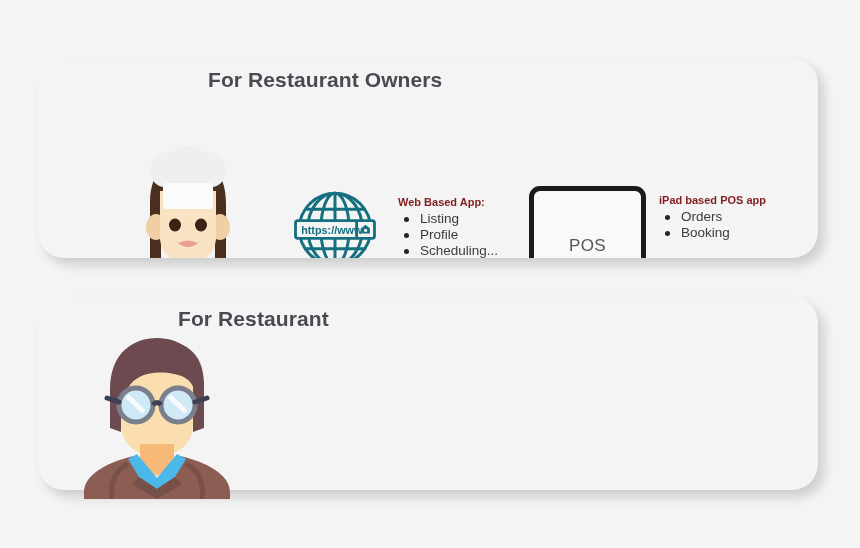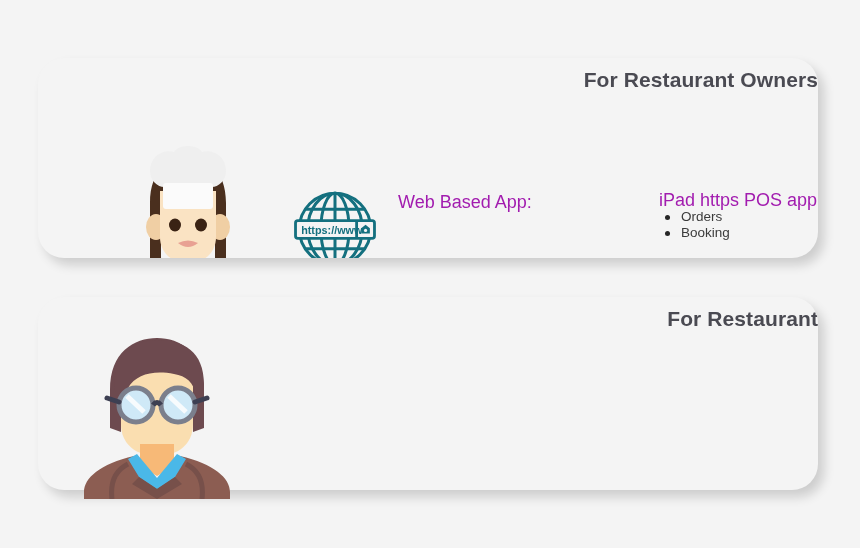--- a/index.html
+++ b/index.html
@@ -34,39 +34,39 @@
     top: 297px;
     width: 780px;
     height: 193px;
   }
 
   .card-title {
     position: absolute;
     top: 10px;
     left: 0;
     width: 100%;
-    text-align: right;
+    text-align: left;
     font-size: 21px;
     font-weight: bold;
     color: #4a4a52;
     letter-spacing: 0.1px;
   }
   #card-owners .card-title { padding-left: 170px; box-sizing: border-box; }
   #card-customers .card-title { padding-left: 140px; box-sizing: border-box; }
 
   
   .textblock {
     position: absolute;
     color: #191919;
   }
   .tb-head {
-    font-size: 18px;
-    font-weight: normal;
+    font-size: 11px;
+    font-weight: bold;
     line-height: 15px;
-    color: #a21caf;
+    color: #7f1d1d;
     margin: 0 0 1px 0;
     white-space: nowrap;
   }
   .tb-list {
     margin: 0;
     padding: 0;
     list-style: none;
   }
   .tb-list li {
     font-size: 13.5px;
@@ -124,24 +124,29 @@
 </style>
 </head>
 <body>
 
 <div class="card" id="card-owners">
 
   <div class="card-title">For Restaurant Owners</div>
 
   <div class="textblock" id="tb-web">
     <p class="tb-head">Web Based App:</p>
+    <ul class="tb-list">
+      <li>Listing</li>
+      <li>Profile</li>
+      <li>Scheduling...</li>
+    </ul>
   </div>
 
   <div class="textblock" id="tb-ipad">
-    <p class="tb-head">iPad https POS app</p>
+    <p class="tb-head">iPad based POS app</p>
     <ul class="tb-list">
       <li>Orders</li>
       <li>Booking</li>
     </ul>
   </div>
 
   <svg class="globe" id="globe-top" viewBox="0 0 100 100">
     <g fill="none" stroke="#14707f" stroke-width="3.2">
       <circle cx="50" cy="50" r="38"></circle>
       <ellipse cx="50" cy="50" rx="15" ry="38"></ellipse>
@@ -151,20 +156,24 @@
       <path d="M19 29 H81"></path>
       <path d="M19 71 H81"></path>
     </g>
     <rect x="8" y="41" width="84" height="19" rx="2.5" fill="#f4f4f4" stroke="#14707f" stroke-width="3"></rect>
     <line x1="73" y1="41" x2="73" y2="60" stroke="#14707f" stroke-width="3"></line>
     <text x="14" y="55" font-family="'Liberation Sans', sans-serif" font-size="11.5" font-weight="bold" fill="#14707f">https://www</text>
     <path d="M82.5 45.5 l4.6 3.6 v5.6 h-9.2 v-5.6 z" fill="#14707f"></path>
     <circle cx="82.5" cy="51.5" r="1.7" fill="#f4f4f4"></circle>
   </svg>
 
+  <div id="ipad-frame">
+
+    <div id="pos-label">POS</div>
+  </div>
 
   <svg class="avatar" id="avatar-chef" viewBox="0 0 140 175">
 
     <path fill="#4a2f1e" d="M32 62 C32 28 52 16 70 16 C88 16 108 28 108 62 L108 122 C108 128 102 131 97 128 L97 70 L43 70 L43 128 C38 131 32 128 32 122 Z"></path>
 
     <ellipse cx="38" cy="86" rx="10" ry="13" fill="#f0cfa4"></ellipse>
     <ellipse cx="102" cy="86" rx="10" ry="13" fill="#f0cfa4"></ellipse>
 
     <path fill="#fae3c3" d="M42 50 L98 50 L98 96 C98 112 86 122 70 122 C54 122 42 112 42 96 Z"></path>
 

